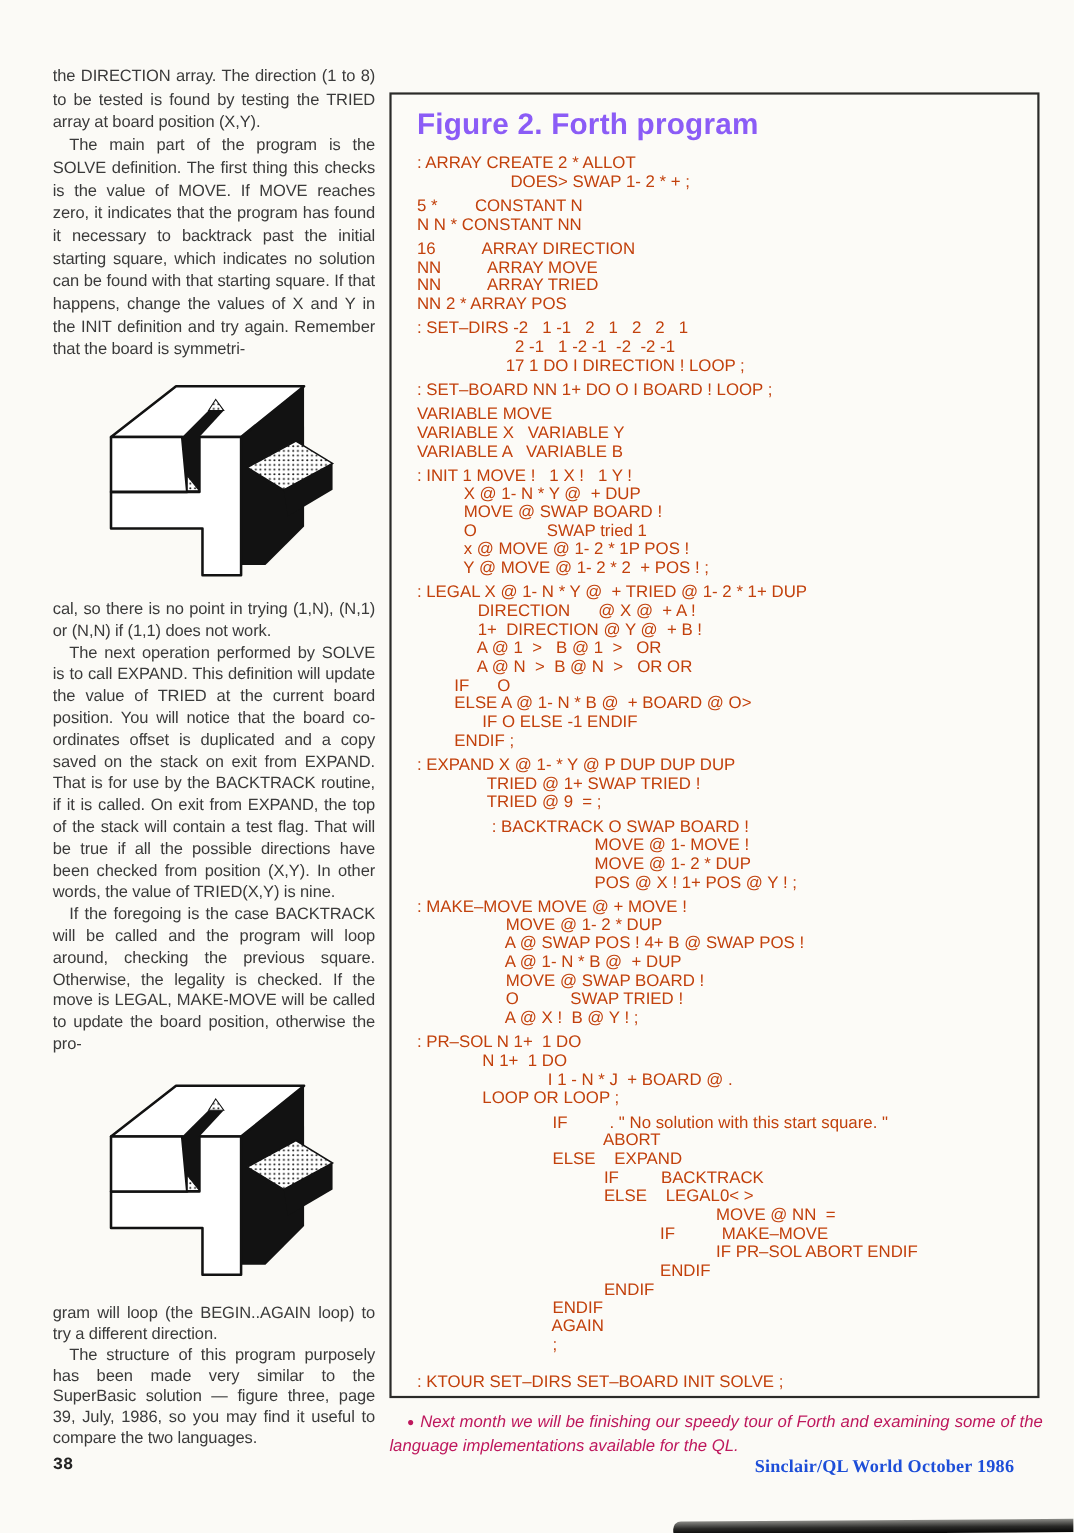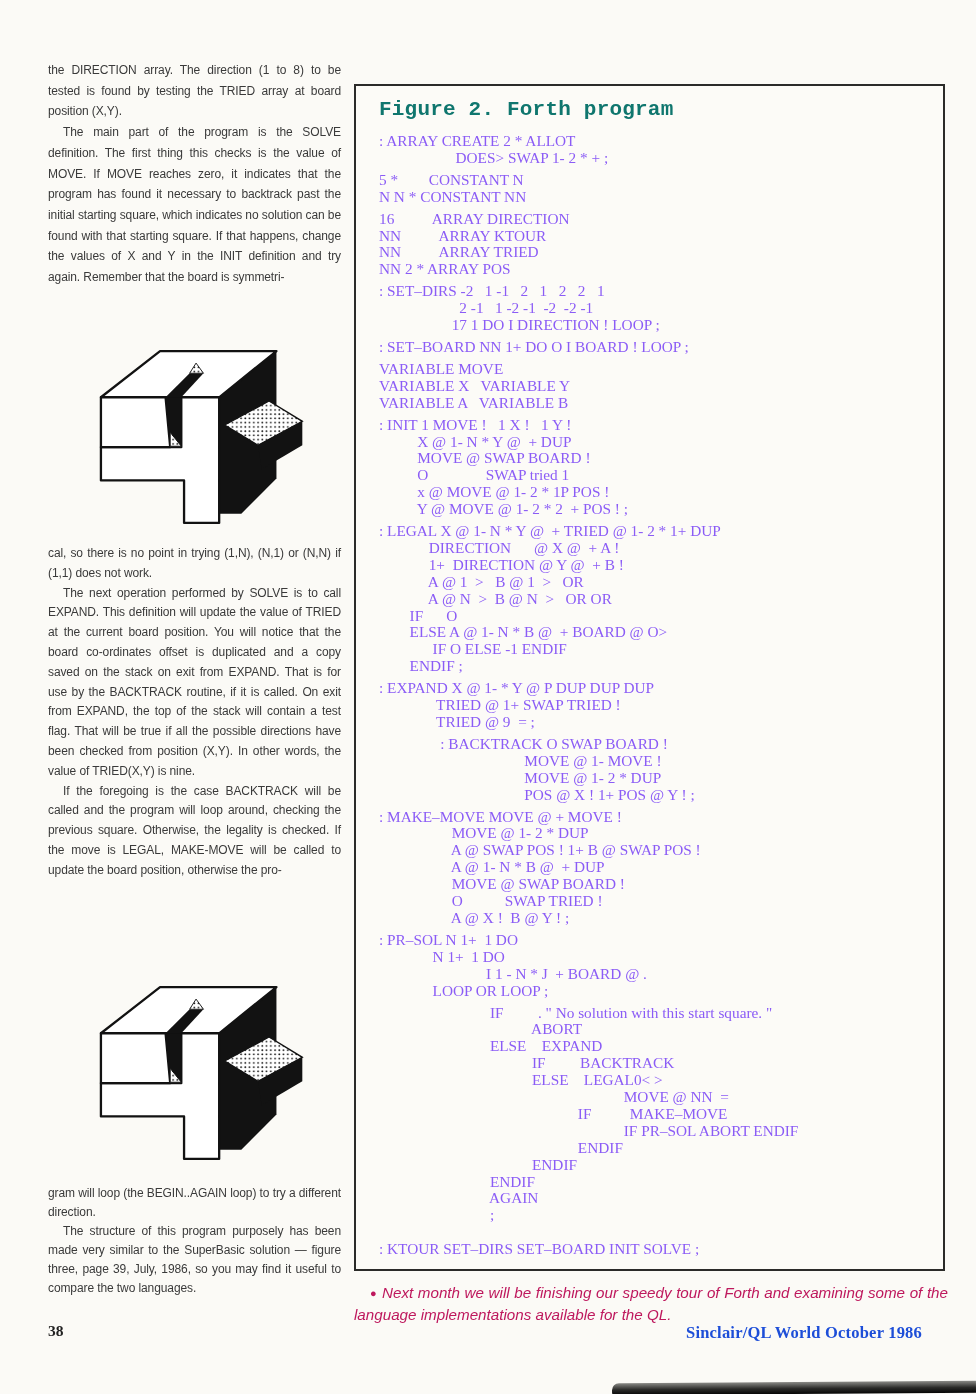--- a/index.html
+++ b/index.html
@@ -7,53 +7,53 @@
     width:976px;height:1394px;position:relative;
     background:#fbfaf6;
     font-family:"Liberation Sans",sans-serif;
     color:#2e2e2e;overflow:hidden;
   }
   
   .pgroup{position:absolute;left:48px;width:293px;}
   #pg-top{top:60px;}
   #pg-mid{top:544px;}
   #pg-bot{top:1184px;}
-  .para{margin:0;text-align:justify;font-size:12px;color:#3a3a3a;letter-spacing:-0.1px;}
+  .para{margin:0;text-align:justify;font-size:15px;color:#3a3a3a;letter-spacing:-0.1px;}
   #pg-top .para{line-height:20.7px;}
   #pg-mid .para{line-height:19.8px;}
   #pg-bot .para{line-height:19px;}
   .ind{text-indent:15px;}
 
   
   .figbox{
     position:absolute;left:354px;top:84px;width:591px;height:1187px;
     border:2px solid #2b2b29;background:#fcfbf7;box-sizing:border-box;
     padding:12px 14px 0 23px;
   }
   .figtitle{
-    font-family:Liberation Mono, monospace;font-weight:bold;font-size:21px;
-    margin:0 0 12px 0;color:#0f766e;letter-spacing:0.2px;
-  }
-  .code{font-family:Liberation Serif, serif;font-size:15.3px;line-height:16.9px;color:#8b5cf6;}
+    font-family:Liberation Sans, sans-serif;font-weight:bold;font-size:27px;
+    margin:0 0 12px 0;color:#8b5cf6;letter-spacing:0.2px;
+  }
+  .code{font-family:Liberation Sans, sans-serif;font-size:15.3px;line-height:16.9px;color:#c2410c;}
   .cline{white-space:pre;}
   .cblock{margin:0 0 5px 0;}
   .cblock.gap{margin-top:17px;}
 
   
   .footnote{
     position:absolute;left:354px;top:1282px;width:594px;
     font-style:italic;font-size:15.2px;line-height:21px;color:#be185d;
     text-align:justify;margin:0;text-indent:16px;
   }
   .bullet{font-style:normal;font-size:11px;vertical-align:1px;margin-right:5px;}
 
   
   .pageno{
     position:absolute;left:48px;top:1322px;
-    font-family:Liberation Serif, serif;font-weight:bold;font-size:15.5px;color:#222;
+    font-family:Liberation Mono, monospace;font-weight:bold;font-size:15.5px;color:#222;
   }
   .credit{
     position:absolute;right:54px;top:1323px;
     font-family:"Liberation Serif",serif;font-weight:bold;font-size:16.5px;color:#1d4ed8;
     letter-spacing:0.2px;
   }
 
   
   .fourwrap{position:absolute;left:86px;width:222px;height:194px;}
   #four-1{top:340px;}
@@ -133,21 +133,21 @@
       <div class="cblock">
         <div class="cline">: ARRAY CREATE 2 * ALLOT</div>
         <div class="cline">                    DOES&gt; SWAP 1- 2 * + ;</div>
       </div>
       <div class="cblock">
         <div class="cline">5 *        CONSTANT N</div>
         <div class="cline">N N * CONSTANT NN</div>
       </div>
       <div class="cblock">
         <div class="cline">16          ARRAY DIRECTION</div>
-        <div class="cline">NN          ARRAY KTOUR</div>
+        <div class="cline">NN          ARRAY MOVE</div>
         <div class="cline">NN          ARRAY TRIED</div>
         <div class="cline">NN 2 * ARRAY POS</div>
       </div>
       <div class="cblock">
         <div class="cline">: SET–DIRS -2   1 -1   2   1   2   2   1</div>
         <div class="cline">                     2 -1   1 -2 -1  -2  -2 -1</div>
         <div class="cline">                   17 1 DO I DIRECTION ! LOOP ;</div>
       </div>
       <div class="cblock">
         <div class="cline">: SET–BOARD NN 1+ DO O I BOARD ! LOOP ;</div>
@@ -183,21 +183,21 @@
       </div>
       <div class="cblock">
         <div class="cline">                : BACKTRACK O SWAP BOARD !</div>
         <div class="cline">                                      MOVE @ 1- MOVE !</div>
         <div class="cline">                                      MOVE @ 1- 2 * DUP</div>
         <div class="cline">                                      POS @ X ! 1+ POS @ Y ! ;</div>
       </div>
       <div class="cblock">
         <div class="cline">: MAKE–MOVE MOVE @ + MOVE !</div>
         <div class="cline">                   MOVE @ 1- 2 * DUP</div>
-        <div class="cline">                   A @ SWAP POS ! 1+ B @ SWAP POS !</div>
+        <div class="cline">                   A @ SWAP POS ! 4+ B @ SWAP POS !</div>
         <div class="cline">                   A @ 1- N * B @  + DUP</div>
         <div class="cline">                   MOVE @ SWAP BOARD !</div>
         <div class="cline">                   O           SWAP TRIED !</div>
         <div class="cline">                   A @ X !  B @ Y ! ;</div>
       </div>
       <div class="cblock">
         <div class="cline">: PR–SOL N 1+  1 DO</div>
         <div class="cline">              N 1+  1 DO</div>
         <div class="cline">                            I 1 - N * J  + BOARD @ .</div>
         <div class="cline">              LOOP OR LOOP ;</div>

